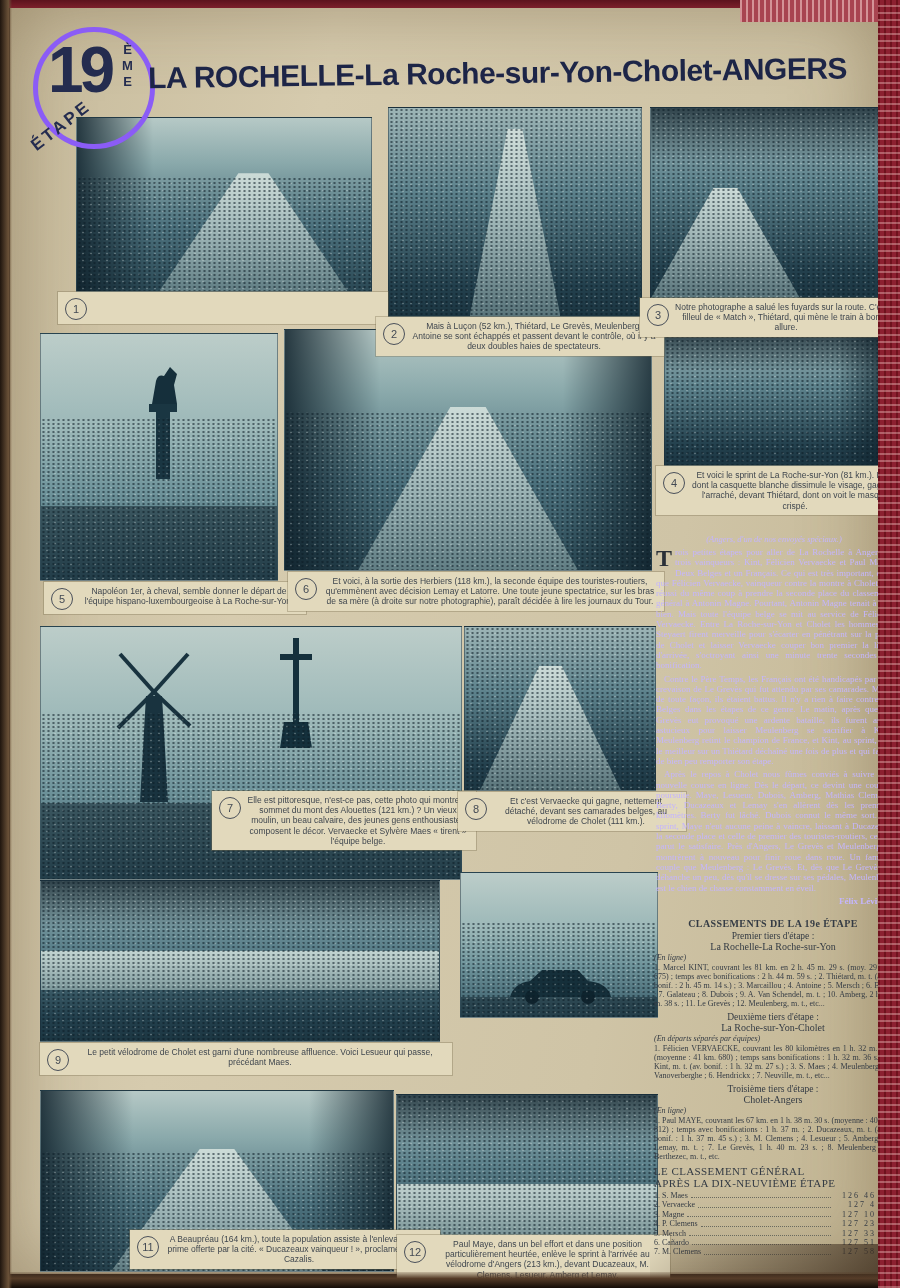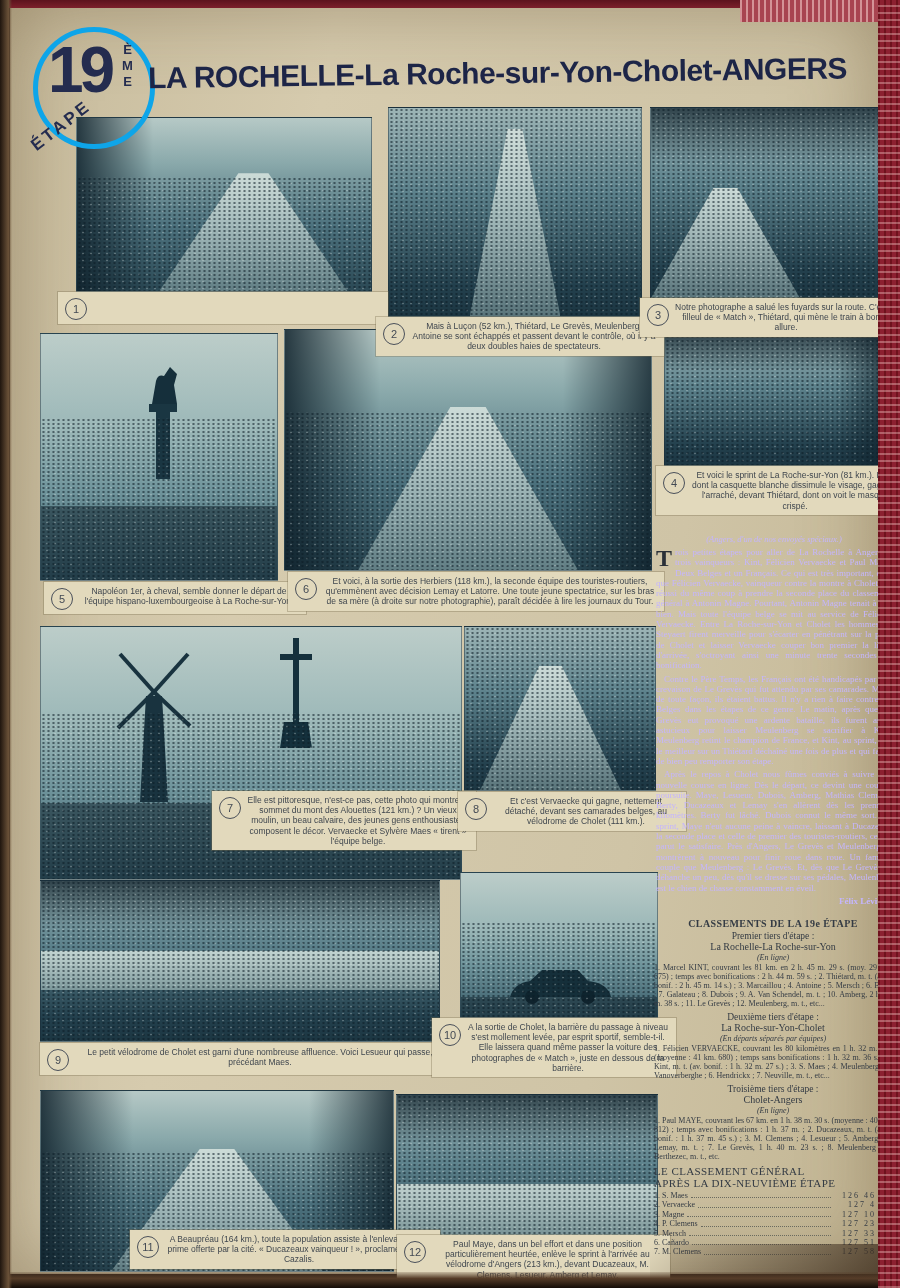--- a/index.html
+++ b/index.html
@@ -3,21 +3,21 @@
 <meta charset="utf-8">
 <title>Match — 19ème étape</title>
 <style>
   html,body{margin:0;padding:0;background:#17100b;}
   #page{position:relative;width:900px;height:1288px;overflow:hidden;background:#2a1d14;
         font-family:"Liberation Sans",sans-serif;}
   .paper{position:absolute;left:10px;top:6px;width:872px;height:1268px;
          background:linear-gradient(100deg,#c7bb9c,#d6cbae 30%,#cfc4a6 70%,#c2b593);
          box-shadow:inset 0 0 80px rgba(96,74,44,.42);}
   
-  .badge{position:absolute;left:33px;top:27px;width:112px;height:112px;border:5px solid #0ea5e9;
+  .badge{position:absolute;left:33px;top:27px;width:112px;height:112px;border:5px solid #8b5cf6;
          border-radius:50%;z-index:3;}
   .badge-num{position:absolute;left:10px;top:6px;font-weight:bold;font-size:64px;color:#242c4f;
              letter-spacing:-4px;line-height:1;}
   .badge-sup{position:absolute;left:82px;top:10px;writing-mode:vertical-rl;text-orientation:upright;
              font-weight:bold;font-size:13px;color:#242c4f;letter-spacing:1px;}
   .badge-word{position:absolute;left:-12px;top:84px;transform:rotate(-38deg);font-weight:bold;
               font-size:17px;color:#242c4f;letter-spacing:3px;}
   .main-title{position:absolute;left:148px;top:56px;width:742px;font-weight:bold;font-size:30px;
               color:#1d2547;letter-spacing:-0.5px;transform:rotate(-0.8deg);z-index:3;white-space:nowrap;}
   
@@ -59,21 +59,21 @@
   .para.dropcap::first-letter{font-size:24px;font-weight:bold;float:left;line-height:20px;
                               padding:1px 3px 0 0;color:#2a3038;}
   .byline{margin:1px 0 0;font-size:9px;font-weight:bold;text-align:right;}
   
   .classements{position:absolute;left:654px;top:918px;width:238px;height:352px;overflow:hidden;
                z-index:2;font-family:"Liberation Serif",serif;color:#343b44;}
   .cls-title{font-weight:bold;font-size:10px;text-align:center;letter-spacing:.4px;margin:0 0 2px;}
   .sec{margin-bottom:4px;}
   .sec-h{font-size:9.5px;text-align:center;margin-top:2px;}
   .sec-sub{font-size:10px;text-align:center;margin-bottom:1px;}
-  .sec-mode{font-size:8px;font-style:italic;text-align:center;margin-bottom:1px;}
+  .sec-mode{font-size:8px;font-style:italic;text-align:left;margin-bottom:1px;}
   .sec-res{margin:0;font-size:8px;line-height:9px;text-align:justify;}
   .gc-t1,.gc-t2{font-weight:normal;font-size:11px;text-align:left;letter-spacing:.4px;}
   .gc-rows{margin-top:2px;}
   .gc-row{display:flex;align-items:flex-end;font-size:8px;line-height:9.4px;}
   .gc-name{white-space:nowrap;}
   .gc-dots{flex:1;border-bottom:1px dotted #6a6a60;margin:0 3px 2px;}
   .gc-time{width:58px;text-align:right;letter-spacing:2px;white-space:nowrap;}
   
   .edge-top{position:absolute;left:0;top:0;right:0;height:8px;z-index:5;
             background:linear-gradient(180deg,#5c131d,#7c202b);}
@@ -213,24 +213,20 @@
     <p class="cap-text">Elle est pittoresque, n'est-ce pas, cette photo qui montre le sommet du mont des Alouettes (121 km.) ? Un vieux moulin, un beau calvaire, des jeunes gens enthousiastes composent le décor. Vervaecke et Sylvère Maes « tirent » l'équipe belge.</p>
   </div>
   <div class="caption" style="left:458px;top:792px;width:214px">
     <span class="num">8</span>
     <p class="cap-text">Et c'est Vervaecke qui gagne, nettement détaché, devant ses camarades belges, au vélodrome de Cholet (111 km.).</p>
   </div>
   <div class="caption" style="left:40px;top:1043px;width:398px">
     <span class="num">9</span>
     <p class="cap-text">Le petit vélodrome de Cholet est garni d'une nombreuse affluence. Voici Lesueur qui passe, précédant Maes.</p>
   </div>
-  <div class="caption" style="left:432px;top:1018px;width:230px">
-    <span class="num">10</span>
-    <p class="cap-text">A la sortie de Cholet, la barrière du passage à niveau s'est mollement levée, par esprit sportif, semble-t-il. Elle laissera quand même passer la voiture des photographes de « Match », juste en dessous de la barrière.</p>
-  </div>
   <div class="caption" style="left:130px;top:1230px;width:296px">
     <span class="num">11</span>
     <p class="cap-text">A Beaupréau (164 km.), toute la population assiste à l'enlevage de la prime offerte par la cité. « Ducazeaux vainqueur ! », proclame à droite Cazalis.</p>
   </div>
   <div class="caption" style="left:397px;top:1235px;width:259px">
     <span class="num">12</span>
     <p class="cap-text">Paul Maye, dans un bel effort et dans une position particulièrement heurtée, enlève le sprint à l'arrivée au vélodrome d'Angers (213 km.), devant Ducazeaux, M. Clemens, Lesueur, Amberg et Lemay.</p>
   </div>
 
   <div class="article">

